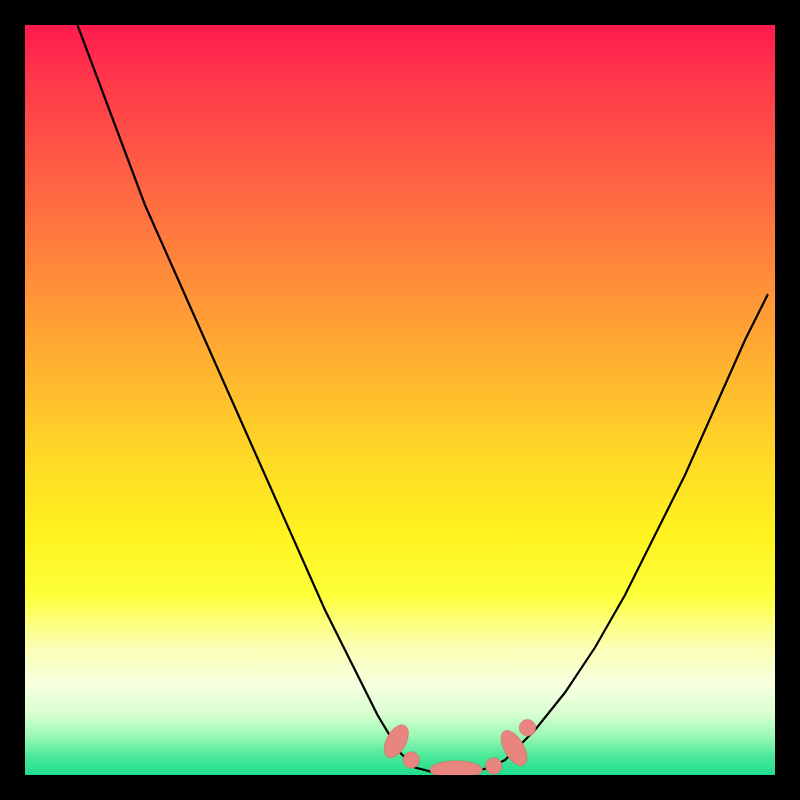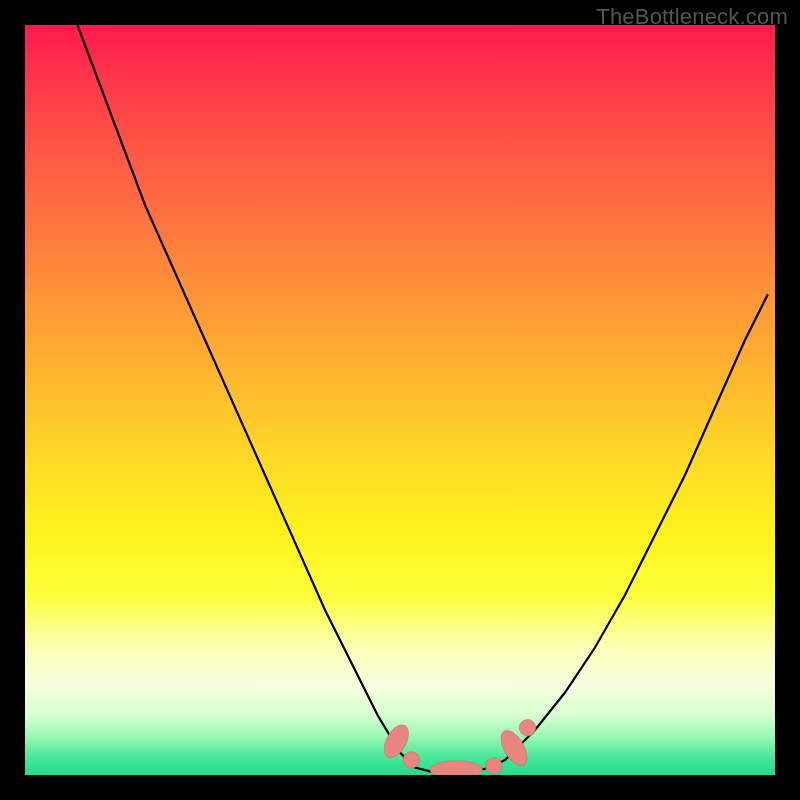--- a/index.html
+++ b/index.html
@@ -68,14 +68,13 @@
       <g id="marker-layer">
           <ellipse cx="371.3" cy="716.3" rx="9.8" ry="18.0" fill="#e8857f" stroke="#c96b65" stroke-width="0.5" transform="rotate(28 371.3 716.3)"></ellipse>
           <circle cx="386.3" cy="735.0" r="8.3" fill="#e8857f" stroke="#c96b65" stroke-width="0.5"></circle>
           <ellipse cx="431.2" cy="744.8" rx="26.3" ry="9.0" fill="#e8857f" stroke="#c96b65" stroke-width="0.5"></ellipse>
           <circle cx="468.8" cy="741.0" r="8.3" fill="#e8857f" stroke="#c96b65" stroke-width="0.5"></circle>
           <ellipse cx="489.0" cy="723.0" rx="9.8" ry="19.5" fill="#e8857f" stroke="#c96b65" stroke-width="0.5" transform="rotate(-30 489.0 723.0)"></ellipse>
           <circle cx="502.5" cy="702.8" r="8.3" fill="#e8857f" stroke="#c96b65" stroke-width="0.5"></circle>
         </g>
     </svg>
   </div>
-  <div class="watermark">TheBottleneck.com</div>
 </div>
 
 </body></html>

